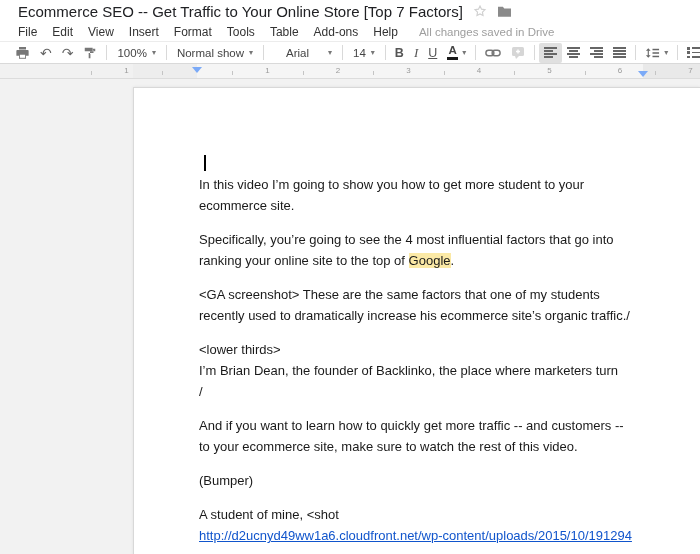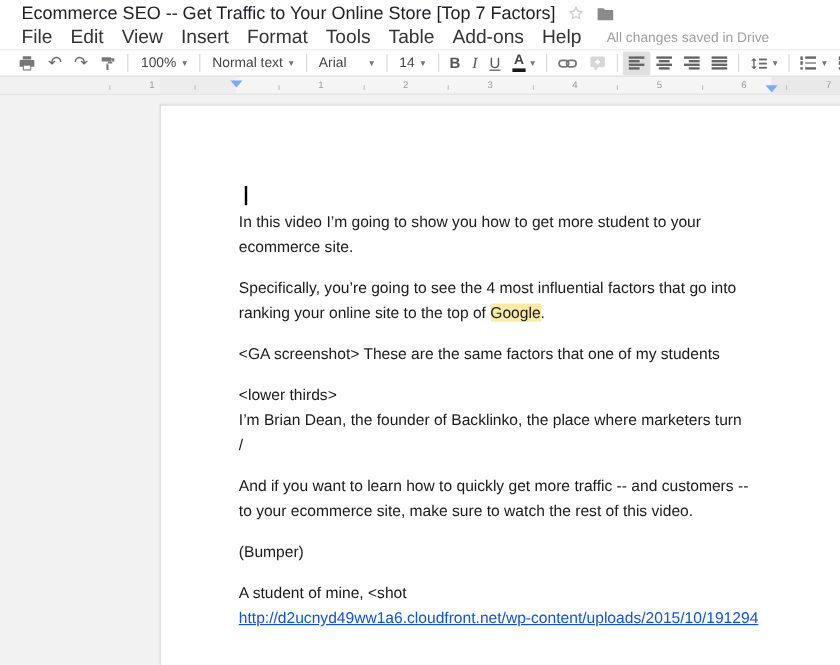--- a/index.html
+++ b/index.html
@@ -6,21 +6,21 @@
   html,body { width:700px; height:554px; overflow:hidden; background:#fff;
               font-family:"Liberation Sans","DejaVu Sans",sans-serif; }
 
   
   .titlebar { height:22px; display:flex; align-items:center; padding-left:18px; }
   .doc-title { font-size:15px; color:#202124; white-space:nowrap; }
   .titlebar .ticon { margin-left:10px; display:inline-flex; }
 
   
   .menubar { height:19px; display:flex; align-items:center; padding-left:18px; }
-  .menu-item { font-size:16px; color:#333; margin-right:15px; cursor:default; }
+  .menu-item { font-size:12px; color:#333; margin-right:15px; cursor:default; }
   .save-status { font-size:11.5px; color:#9e9e9e; margin-left:6px; white-space:nowrap; }
 
   
   .toolbar { height:23px; border-top:1px solid #ececec; border-bottom:1px solid #d9d9d9;
              display:flex; align-items:center; padding-left:10px; white-space:nowrap; overflow:hidden; }
   .tbtn { height:20px; display:inline-flex; align-items:center; justify-content:center;
           padding:0 5px; border-radius:2px; color:#666; }
   .tbtn.active { background:#e0e0e0; }
   .tsep { width:1px; height:15px; background:#d9d9d9; margin:0 4px; flex:none; }
   .tdrop { font-size:11.5px; color:#444; display:inline-flex; align-items:center; gap:5px;
@@ -129,25 +129,25 @@
       </svg>
   </span>
 
   <span class="tsep"></span>
   <span class="tdrop">
     <span>100%</span>
     <span class="arr">▾</span>
   </span>
   <span class="tsep"></span>
   <span class="tdrop">
-    <span>Normal text</span>
+    <span>Normal show</span>
     <span class="arr">▾</span>
   </span>
   <span class="tsep"></span>
-  <span class="tdrop" style="min-width:58px; justify-content:space-between;">
+  <span class="tdrop" style="min-width:58px; justify-content:space-between;margin-left:12px;">
     <span>Arial</span>
     <span class="arr">▾</span>
   </span>
   <span class="tsep"></span>
   <span class="tdrop">
     <span>14</span>
     <span class="arr">▾</span>
   </span>
   <span class="tsep"></span>
 
@@ -281,20 +281,21 @@
   <div class="page">
     <div class="doc-content" id="doc-content">
         <div class="dline cursor-line"><span class="caret"></span></div>
         <div class="dline"><span>In this video I’m going to show you how to get more student to your</span></div>
         <div class="dline"><span>ecommerce site.</span></div>
         <div class="dspacer"></div>
         <div class="dline"><span>Specifically, you’re going to see the 4 most influential factors that go into</span></div>
         <div class="dline"><span>ranking your online site to the top of </span><span class="seg-hl">Google</span><span>.</span></div>
         <div class="dspacer"></div>
         <div class="dline"><span>&lt;GA screenshot&gt; These are the same factors that one of my students</span></div>
+        <div class="dline"><span>recently used to dramatically increase his ecommerce site’s organic traffic./</span></div>
         <div class="dspacer"></div>
         <div class="dline"><span>&lt;lower thirds&gt;</span></div>
         <div class="dline"><span>I’m Brian Dean, the founder of Backlinko, the place where marketers turn</span></div>
         <div class="dline"><span>/</span></div>
         <div class="dspacer"></div>
         <div class="dline"><span>And if you want to learn how to quickly get more traffic -- and customers --</span></div>
         <div class="dline"><span>to your ecommerce site, make sure to watch the rest of this video.</span></div>
         <div class="dspacer"></div>
         <div class="dline"><span>(Bumper)</span></div>
         <div class="dspacer"></div>

